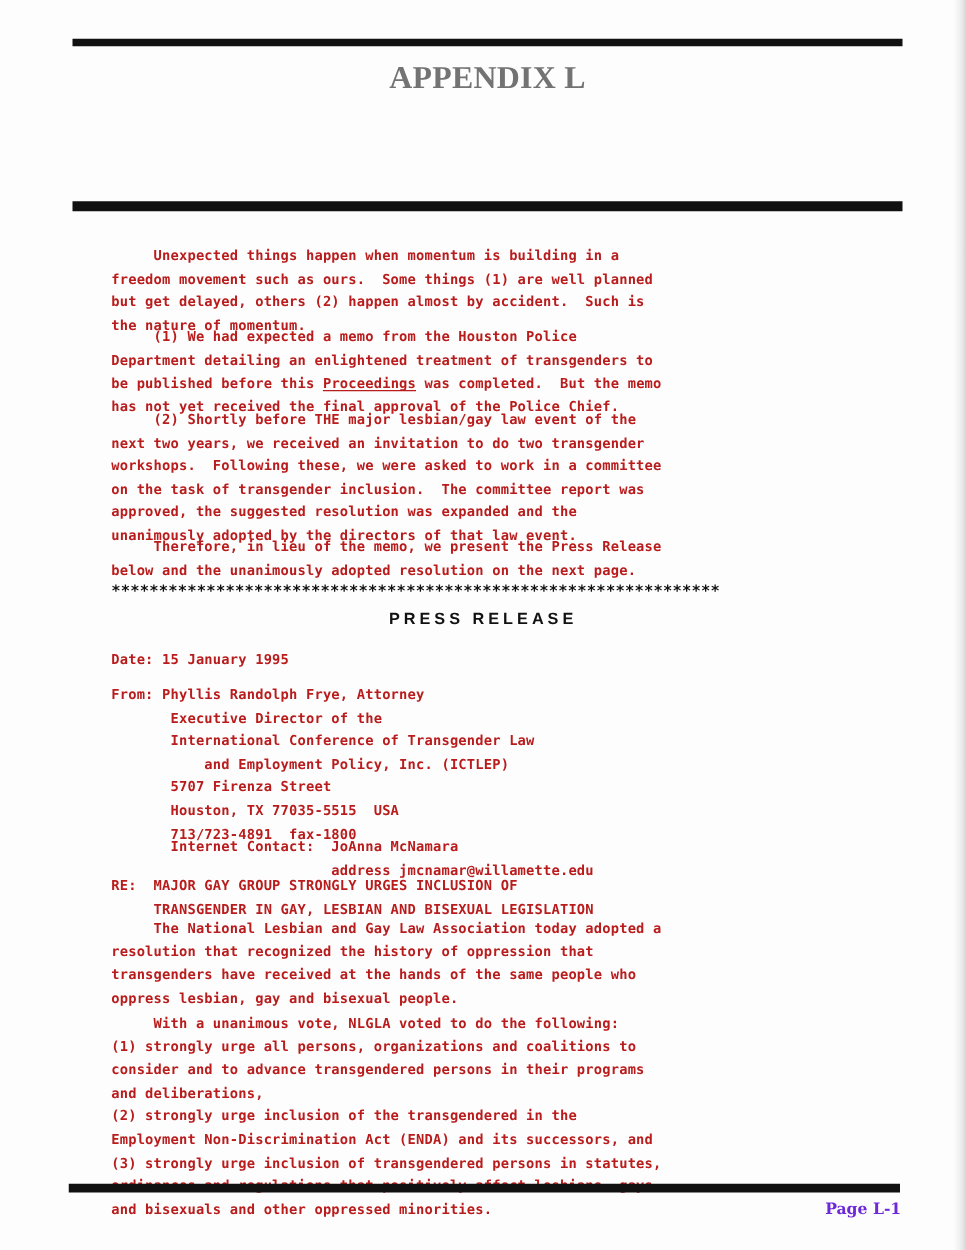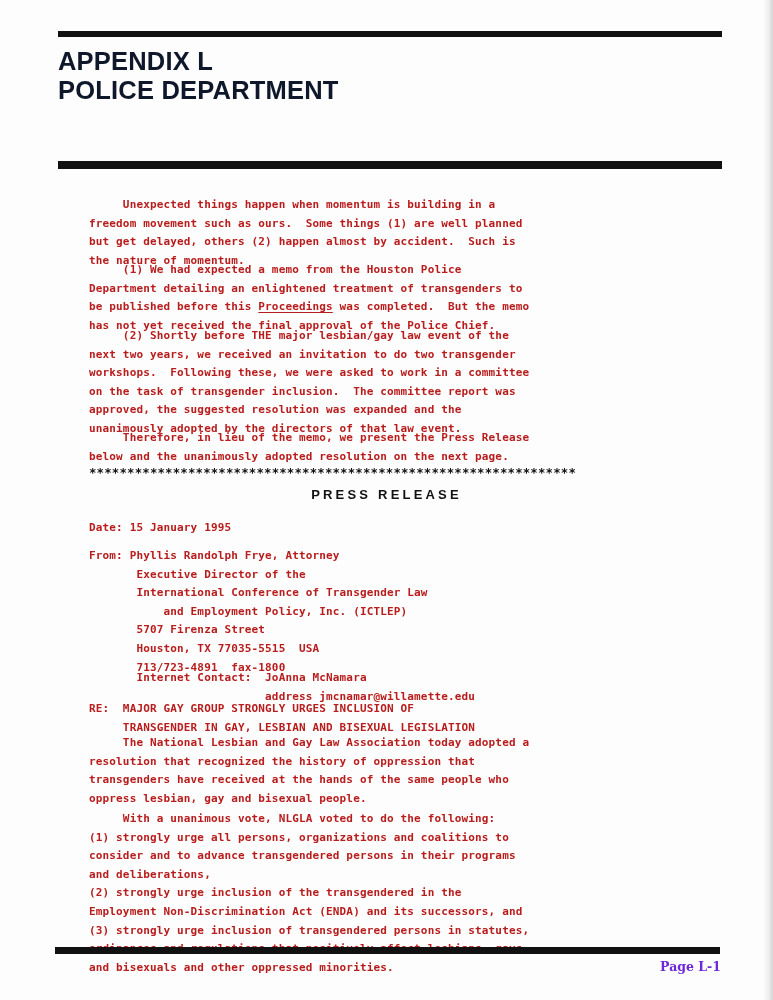--- a/index.html
+++ b/index.html
@@ -57,27 +57,27 @@
     width: 665px;
     height: 7px;
     background: #111;
   }
 
   .title-block {
     position: absolute;
     left: 58px;
     top: 47px;
     width: 664px;
-    text-align: left;
-    font-family: Liberation Sans, sans-serif;
+    text-align: center;
+    font-family: Liberation Serif, serif;
     font-weight: bold;
     font-size: 25.5px;
     line-height: 29px;
     letter-spacing: 0.2px;
-    color: #0f172a;
+    color: #737373;
   }
   .title-line { display: block; white-space: nowrap; }
 
   
   .body-area {
     position: absolute;
     left: 0;
     top: 0;
     width: 773px;
   }
@@ -164,21 +164,20 @@
 </style>
 </head>
 <body>
 
 <div class="page">
 
   <div class="rule-top"></div>
 
   <div class="title-block">
     <span class="title-line">APPENDIX L</span>
-    <span class="title-line">POLICE DEPARTMENT</span>
   </div>
 
   <div class="rule-under-title"></div>
 
   <div class="body-area">
 
     <div class="tw para p1">     Unexpected things happen when momentum is building in a
 freedom movement such as ours.  Some things (1) are well planned
 but get delayed, others (2) happen almost by accident.  Such is
 the nature of momentum.</div>

